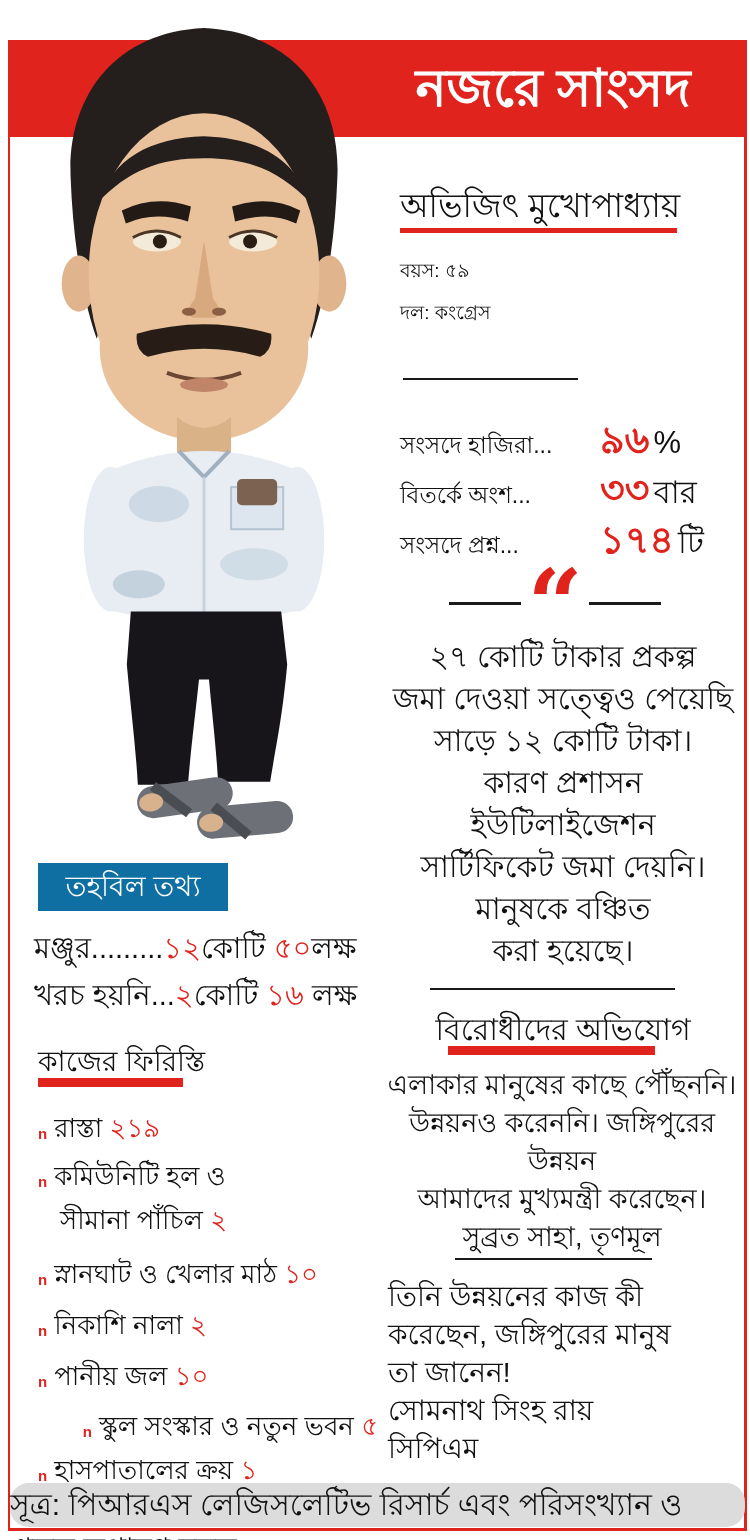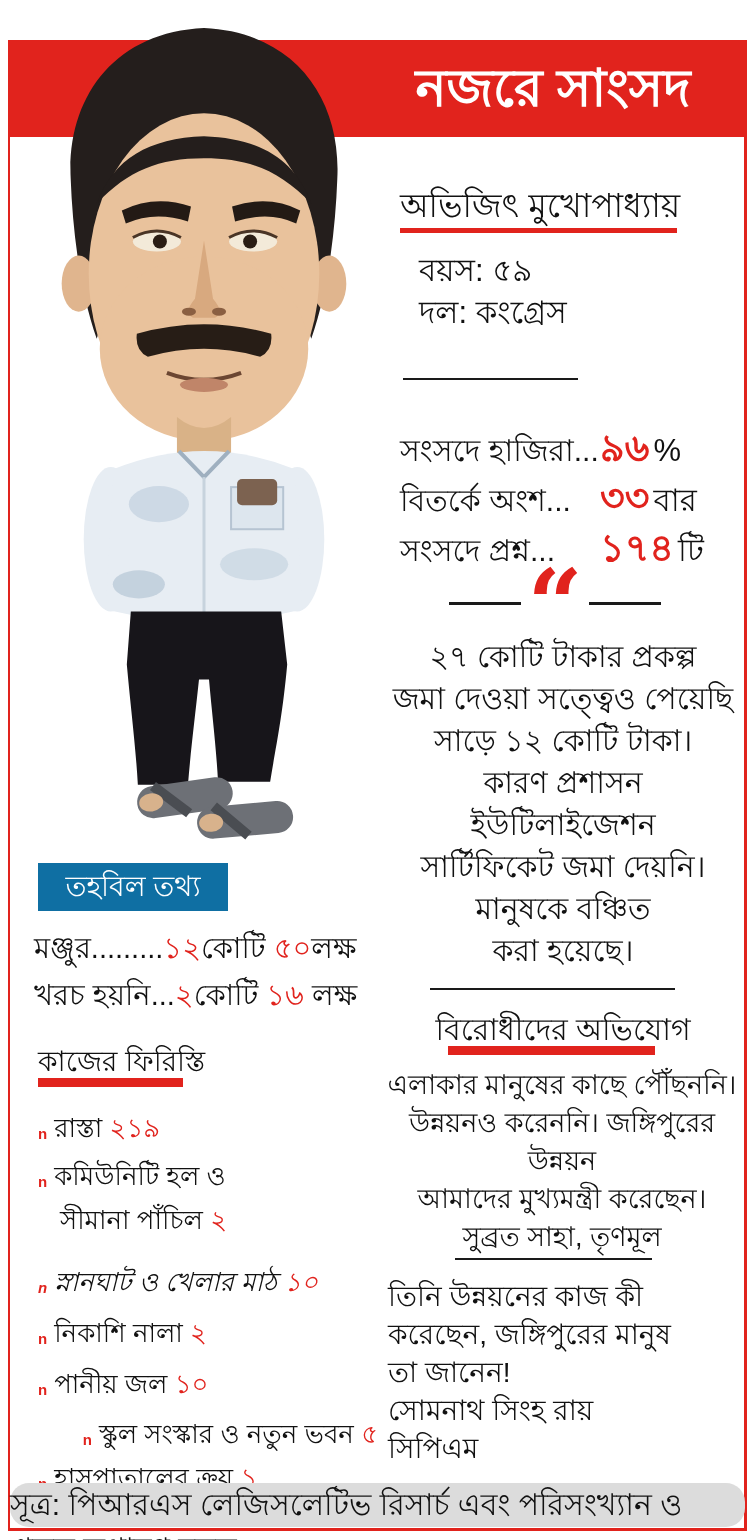--- a/index.html
+++ b/index.html
@@ -27,27 +27,27 @@
   .page-title{
     position:absolute;left:372px;top:52px;width:362px;height:72px;
     text-align:center;color:#ffffff;font-size:52px;font-weight:bold;
     line-height:72px;z-index:3;white-space:nowrap;
   }
   .caricature{position:absolute;left:18px;top:18px;width:372px;height:842px;z-index:2;}
 
   
   .mp-name{position:absolute;left:400px;top:180px;width:340px;font-size:33px;white-space:nowrap;z-index:2;}
   .name-rule{position:absolute;left:400px;top:228px;width:277px;height:5px;background:var(--red);z-index:2;}
-  .details{position:absolute;left:419px;top:250px;font-size:31px;line-height:42px;z-index:2;}
+  .details{position:absolute;left:400px;top:250px;font-size:19px;line-height:42px;z-index:2;}
   .detail-row span{display:inline;}
   .sep{position:absolute;height:2px;background:#1a1a1a;z-index:2;}
   .sep-1{left:403px;top:378px;width:175px;}
   .stats{position:absolute;left:400px;top:399px;width:340px;z-index:2;}
   .stat-row{display:flex;align-items:baseline;height:50px;}
-  .stat-label{font-size:30px;width:200px;flex:0 0 200px;margin-top:28px;}
+  .stat-label{font-size:23px;width:200px;flex:0 0 200px;margin-top:28px;}
   .stat-value{font-size:38px;color:var(--red);font-weight:bold;}
   .stat-unit{font-size:31px;color:var(--ink);font-weight:normal;margin-left:4px;}
 
   .quote-deco{position:absolute;left:452px;top:578px;width:206px;height:50px;
     display:flex;align-items:center;justify-content:center;z-index:2;}
   .deco-line{width:72px;height:3px;background:#1a1a1a;flex:0 0 72px;}
   .quote-icon{
     font-family:"DejaVu Serif",serif;font-weight:bold;color:var(--red);
     font-size:96px;line-height:20px;height:44px;overflow:visible;
     display:inline-block;margin:28px 6px 0 6px;
@@ -70,21 +70,21 @@
   .fund-row{position:absolute;left:34px;font-size:29px;white-space:nowrap;z-index:2;}
   .fund-row-1{top:925px;}
   .fund-row-2{top:972px;}
   .red{color:var(--red);}
   .works-heading{position:absolute;left:38px;top:1040px;font-size:28px;z-index:2;}
   .works-rule{position:absolute;left:38px;top:1078px;width:145px;height:9px;background:var(--red);z-index:2;}
   .works-list{position:absolute;left:38px;top:1100px;width:340px;font-size:26px;line-height:40px;z-index:2;}
   .work-item{white-space:nowrap;}
   .wi-1{margin-top:8px;}
   .wi-2{margin-top:4px;}
-  .wi-3{margin-top:22px;font-style:italic;}
+  .wi-3{margin-top:14px;}
   .wi-4{margin-top:7px;}
   .wi-5{margin-top:7px;}
   .wi-6{margin-top:6px;text-align:right;}
   .wi-7{margin-top:0px;}
   .bullet{color:var(--red);font-size:15px;position:relative;top:2px;margin-right:7px;font-weight:bold;}
   .work-cont{padding-left:22px;}
 
   .source-strip{
     position:absolute;left:10px;top:1483px;width:735px;height:44px;background:var(--strip);
     text-align:left;font-size:30px;line-height:44px;z-index:2;border-radius:19px;

